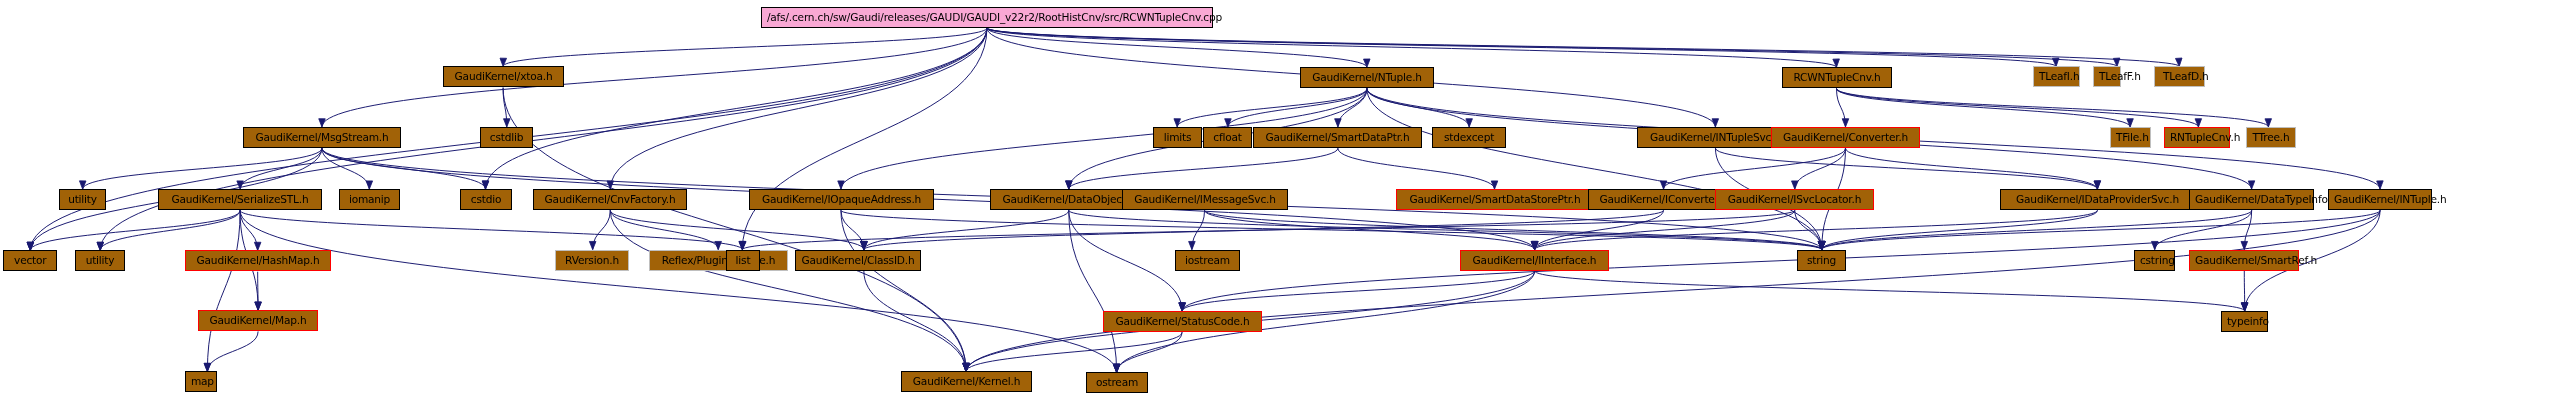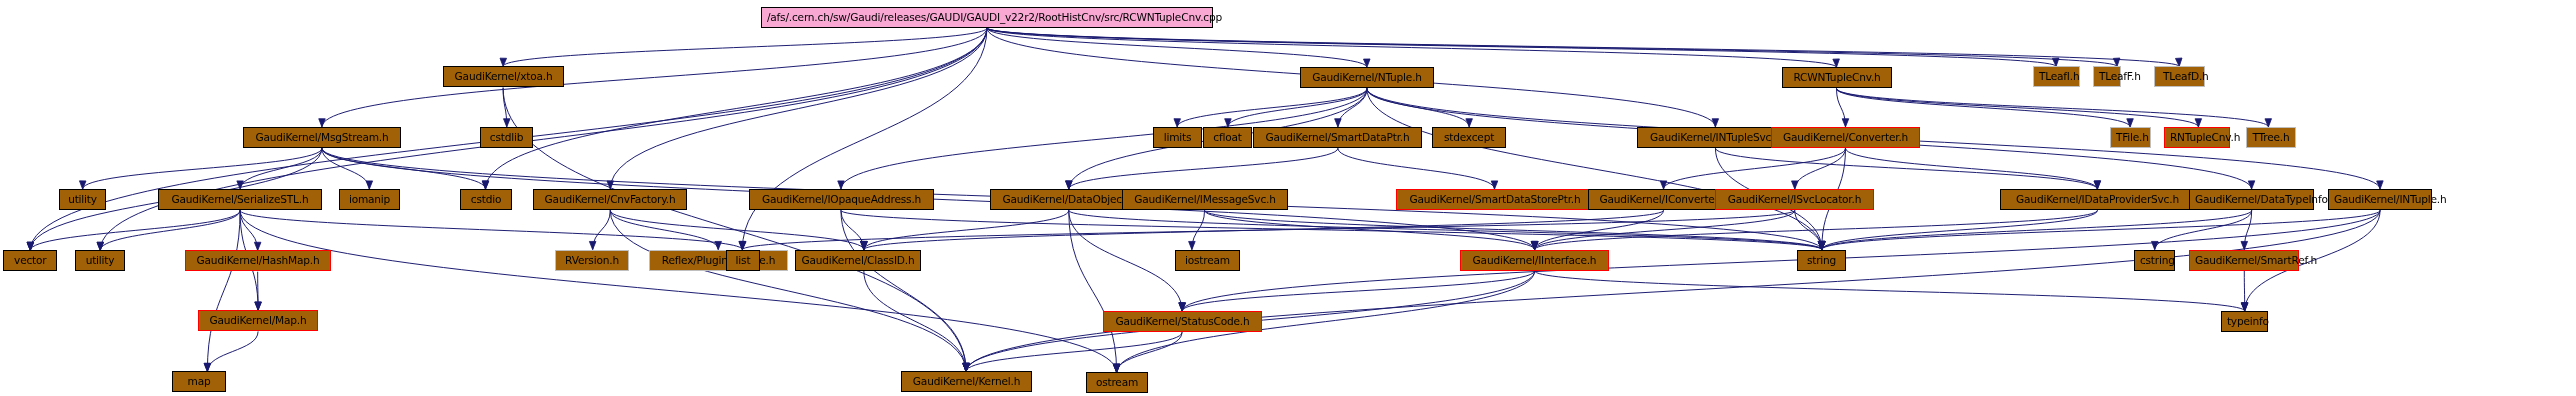--- a/index.html
+++ b/index.html
@@ -203,21 +203,21 @@
       <div class="node " style="left: 480px; top: 127px; width: 53px;">cstdlib</div>
       <div class="node " style="left: 243px; top: 127px; width: 158px;">GaudiKernel/MsgStream.h</div>
       <div class="node " style="left: 59px; top: 189px; width: 47px;">utility</div>
       <div class="node " style="left: 158px; top: 189px; width: 164px;">GaudiKernel/SerializeSTL.h</div>
       <div class="node " style="left: 339px; top: 189px; width: 61px;">iomanip</div>
       <div class="node " style="left: 460px; top: 189px; width: 52px;">cstdio</div>
       <div class="node " style="left: 3.3px; top: 250px; width: 54px;">vector</div>
       <div class="node " style="left: 75px; top: 250px; width: 50px;">utility</div>
       <div class="node red" style="left: 185px; top: 250px; width: 146px;">GaudiKernel/HashMap.h</div>
       <div class="node red" style="left: 198px; top: 310px; width: 120px;">GaudiKernel/Map.h</div>
-      <div class="node " style="left: 172px; top: 371px; width: 54px;">map</div>
+      <div class="node " style="left: 185px; top: 371px; width: 32px;">map</div>
       <div class="node " style="left: 533px; top: 189px; width: 154px;">GaudiKernel/CnvFactory.h</div>
       <div class="node gray" style="left: 555px; top: 250px; width: 74px;">RVersion.h</div>
       <div class="node gray" style="left: 649px; top: 250px; width: 139px;">Reflex/PluginService.h</div>
       <div class="node " style="left: 726px; top: 250px; width: 34px;">list</div>
       <div class="node " style="left: 795px; top: 250px; width: 126px;">GaudiKernel/ClassID.h</div>
       <div class="node " style="left: 901px; top: 371px; width: 131px;">GaudiKernel/Kernel.h</div>
       <div class="node " style="left: 749px; top: 189px; width: 185px;">GaudiKernel/IOpaqueAddress.h</div>
       <div class="node " style="left: 1300px; top: 67px; width: 134px;">GaudiKernel/NTuple.h</div>
       <div class="node " style="left: 1153px; top: 127px; width: 49px;">limits</div>
       <div class="node " style="left: 1203px; top: 127px; width: 49px;">cfloat</div>

